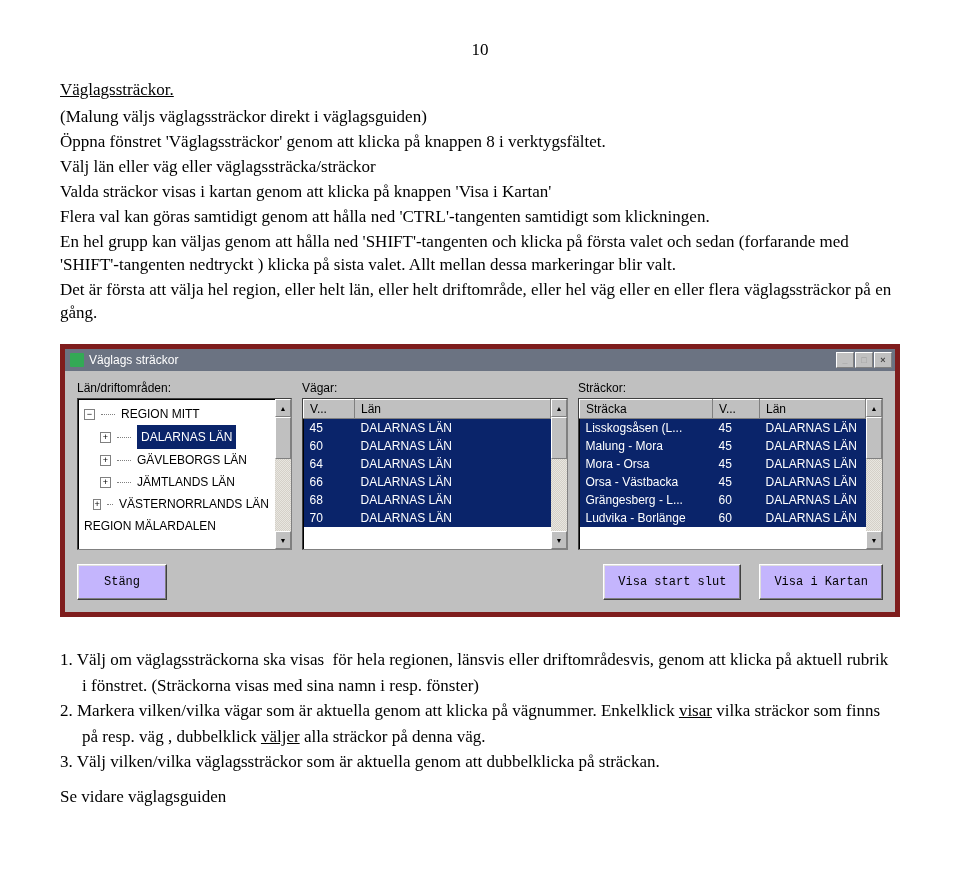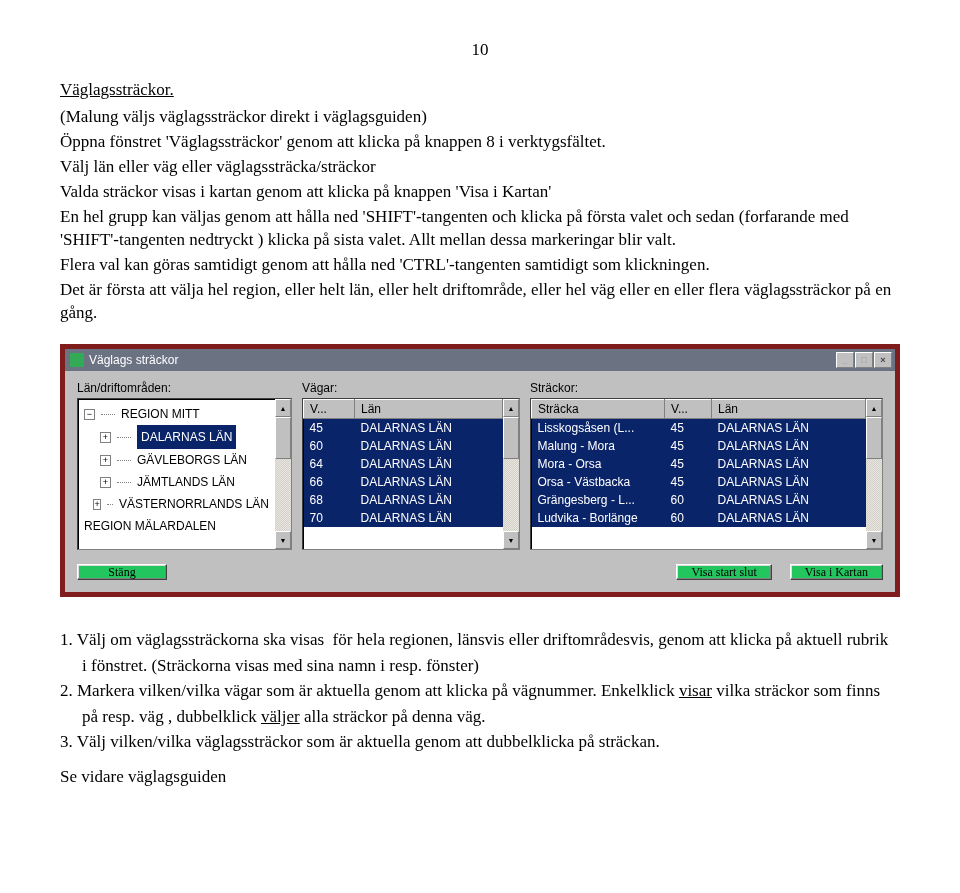--- a/index.html
+++ b/index.html
@@ -203,28 +203,28 @@
     color: #fff;
   }
 
   .win-buttons {
     display: flex;
     justify-content: space-between;
     margin-top: 14px;
   }
   .btn {
     min-width: 90px;
-    height: 16px;
+    height: 36px;
     padding: 0 14px;
-    background: #22c55e;
+    background: #c4b5fd;
     border: 1px solid #404040;
     border-top-color: #fff;
     border-left-color: #fff;
     box-shadow: inset -1px -1px 0 #808080, inset 1px 1px 0 #dfdfdf;
-    font-family: Liberation Serif, serif;
+    font-family: Liberation Mono, monospace;
     font-size: 12px;
     text-align: center;
   }
   .btn-right-group {
     display: flex;
     gap: 18px;
   }
 
   .numbered {
     margin-top: 30px;
@@ -243,22 +243,22 @@
 <body>
 
 <div class="page-number">10</div>
 
 <div class="block">
   <div class="section-title">Väglagssträckor.</div>
   <div class="para">(Malung väljs väglagssträckor direkt i väglagsguiden)</div>
   <div class="para">Öppna fönstret 'Väglagssträckor' genom att klicka på knappen 8 i verktygsfältet.</div>
   <div class="para">Välj län eller väg eller väglagssträcka/sträckor</div>
   <div class="para">Valda sträckor visas i kartan genom att klicka på knappen 'Visa i Kartan'</div>
+  <div class="para">Flera val kan göras samtidigt genom att hålla ned 'CTRL'-tangenten samtidigt som klickningen.</div>
   <div class="para">En hel grupp kan väljas genom att hålla ned 'SHIFT'-tangenten och klicka på första valet och sedan (forfarande med 'SHIFT'-tangenten nedtryckt ) klicka på sista valet. Allt mellan dessa markeringar blir valt.</div>
-  <div class="para">Flera val kan göras samtidigt genom att hålla ned 'CTRL'-tangenten samtidigt som klickningen.</div>
   <div class="para">Det är första att välja hel region, eller helt län, eller helt driftområde, eller hel väg eller en eller flera väglagssträckor på en gång.</div>
 </div>
 
 <div class="win-outer">
   <div class="win-titlebar">
     <div class="win-title-left">
       <span class="win-sysicon"></span>
       <span>Väglags sträckor</span>
     </div>
     <div class="win-sysbtns">
@@ -312,21 +312,21 @@
           </div>
           <div class="scrollbar-v">
             <div class="sb-btn">▲</div>
             <div class="sb-thumb"></div>
             <div class="sb-track"></div>
             <div class="sb-btn">▼</div>
           </div>
         </div>
       </div>
 
-      <div class="panel" style="width:218px">
+      <div class="panel" style="width:266px">
         <div class="panel-label">Vägar:</div>
         <div class="listbox">
           <div class="listbox-inner">
             <table class="grid">
               <thead>
                 <tr>
                   <th style="width:38px">V...</th>
                   <th>Län</th>
                 </tr>
               </thead>

